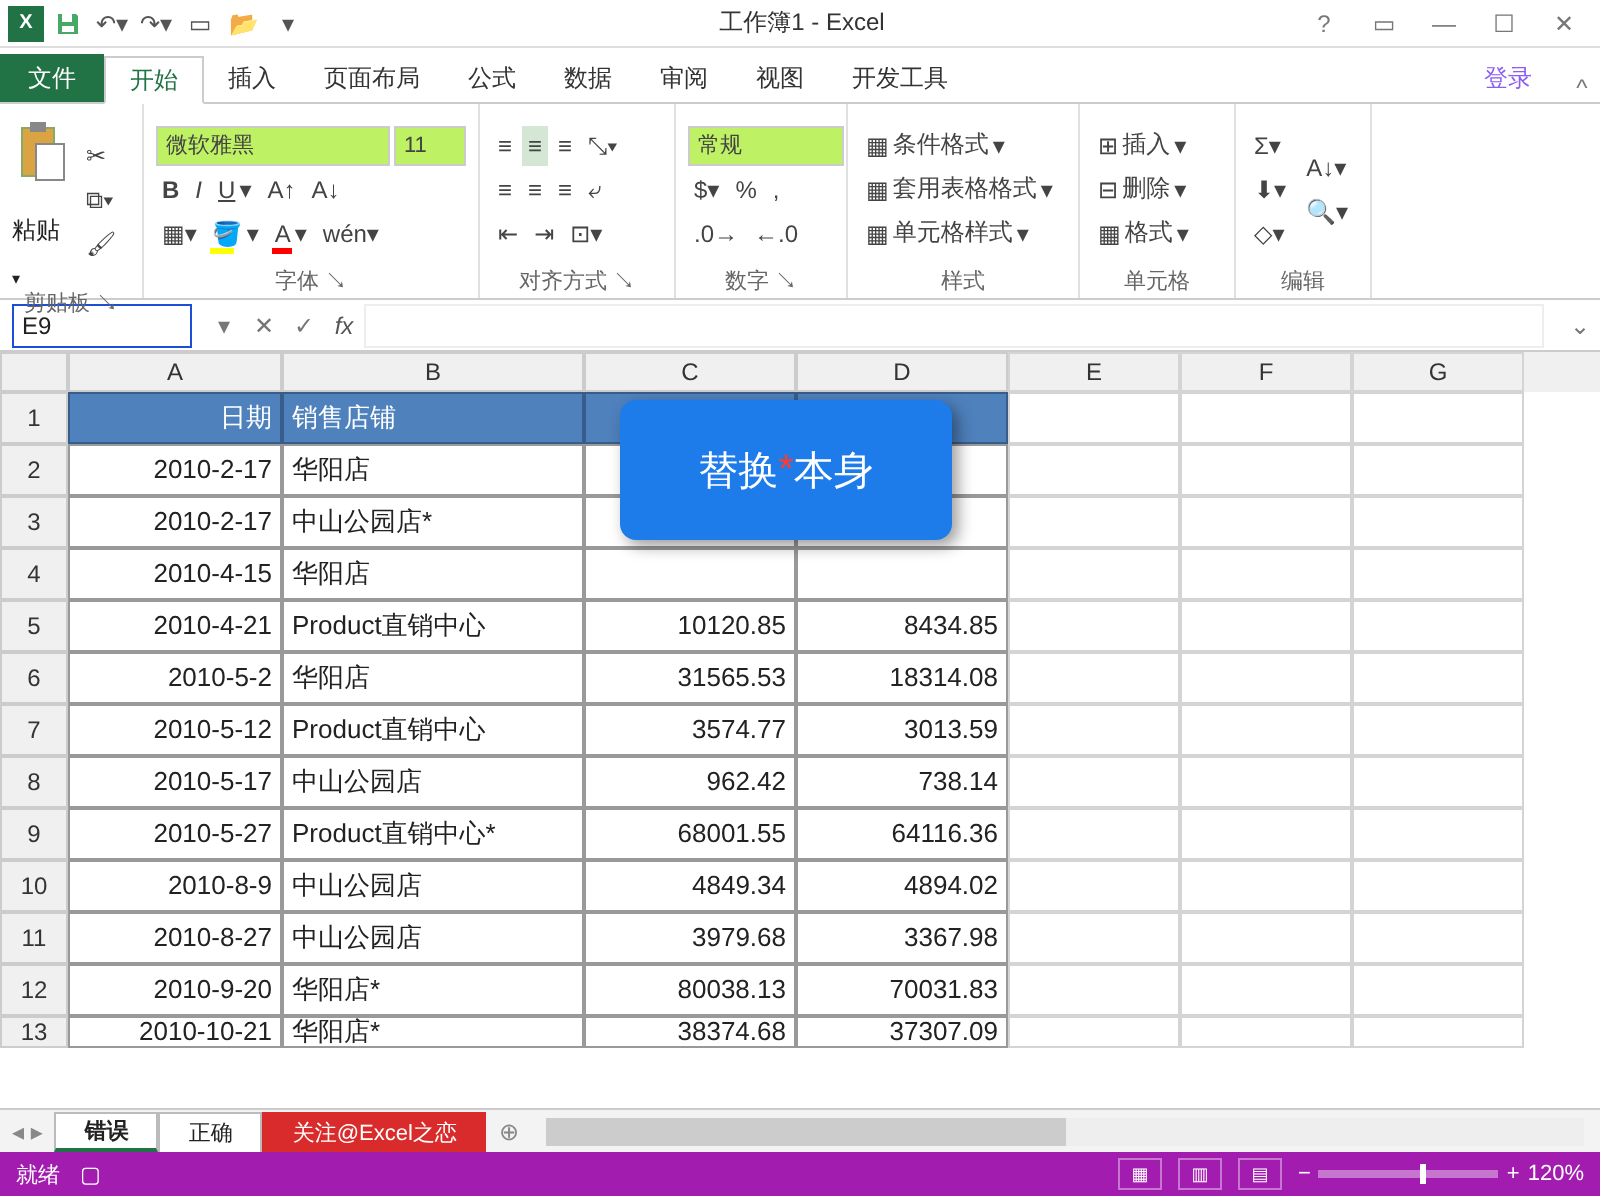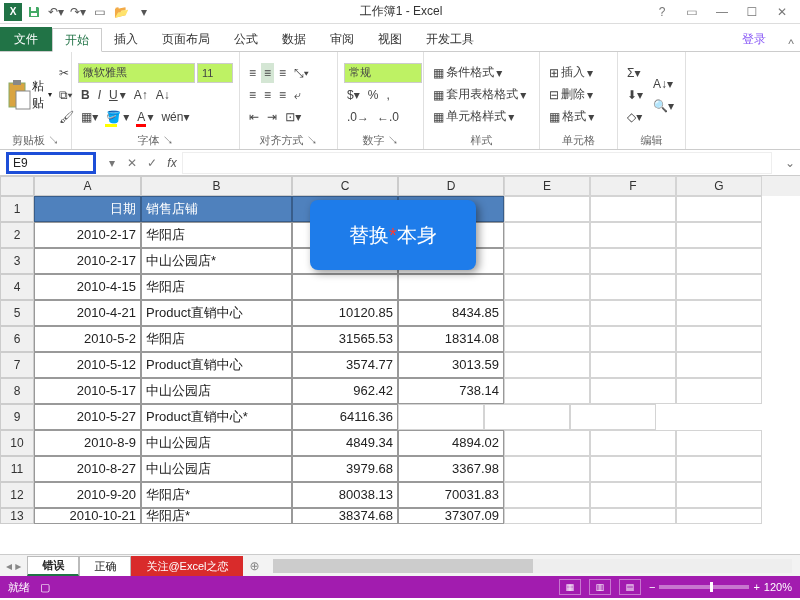--- a/index.html
+++ b/index.html
@@ -17,25 +17,25 @@
 .tab.act{border:1px solid #ccc;border-bottom:1px solid #fff;background:#fff;margin-bottom:-1px;color:#217346}
 .login{margin-left:auto;padding:0 12px;color:#8b5cf6;height:24px;display:flex;align-items:center}
 .upico{width:18px;color:#777;margin-left:4px;display:flex;align-items:center;justify-content:center}
 .ribbon{height:98px;background:#fff;border-bottom:1px solid #ccc;display:flex;position:relative}
 .grp{border-right:1px solid #e0e0e0;padding:4px 6px 2px 6px;display:flex;flex-direction:column;justify-content:space-between}
 .grp .lbl{text-align:center;color:#666;font-size:11px;height:14px}
 .grp .body{flex:1;display:flex;gap:4px}
 .col{display:flex;flex-direction:column;gap:2px;justify-content:center}
 .btn,.ddl{display:flex;align-items:center;gap:2px;padding:1px 3px;color:#444;cursor:pointer;height:20px}
 .ddl{border:1px solid #ccc;background:#bef264;height:20px;font-size:11px;padding:0 4px}
-.paste{display:flex;align-items:center;gap:0}
+.paste{display:flex;flex-direction:column;gap:11px}
 .paste .ic{width:30px;height:40px;display:flex;align-items:center;justify-content:center}
 .rowb{display:flex;gap:2px}
 .namebar{height:26px;border-bottom:1px solid #ccc;display:flex;align-items:center}
-.nbox{width:90px;height:22px;border:3px solid #1d4ed8;margin:0 6px;padding:0 4px;display:flex;align-items:center;font-size:12px}
+.nbox{width:90px;height:22px;border:1px solid #1d4ed8;margin:0 6px;padding:0 4px;display:flex;align-items:center;font-size:12px}
 .nbtn{width:20px;height:22px;display:flex;align-items:center;justify-content:center;color:#777}
 .fxlbl{font-style:italic;color:#555}
 .fxinp{flex:1;height:22px;border:1px solid #eee;margin-right:8px}
 .gridwrap{position:relative;height:378px;overflow:hidden}
 .ghead{display:flex;height:20px;background:#f0f0f0}
 .corner{width:34px;border:1px solid #ccc;background:#f0f0f0}
 .ch{border:1px solid #ccc;background:#f0f0f0;text-align:center;line-height:18px;font-size:12px;color:#333}
 .cA{width:107px}.cB{width:151px}.cC{width:106px}.cD{width:106px}.cE{width:86px}.cF{width:86px}.cG{width:86px}
 .grow{display:flex;height:26px}
 .rh{width:34px;border:1px solid #ccc;background:#f0f0f0;text-align:center;line-height:24px;color:#333}
@@ -340,20 +340,21 @@
         <div class="cC cell">962.42</div>
         <div class="cD cell">738.14</div>
         <div class="cE"></div>
         <div class="cF"></div>
         <div class="cG"></div>
       </div>
       <div class="grow">
         <div class="rh">9</div>
         <div class="cA cell">2010-5-27</div>
         <div class="cB cell">Product直销中心*</div>
+        <div class="cC cell">68001.55</div>
         <div class="cD cell">64116.36</div>
         <div class="cE"></div>
         <div class="cF"></div>
         <div class="cG"></div>
       </div>
       <div class="grow">
         <div class="rh">10</div>
         <div class="cA cell">2010-8-9</div>
         <div class="cB cell">中山公园店</div>
         <div class="cC cell">4849.34</div>

